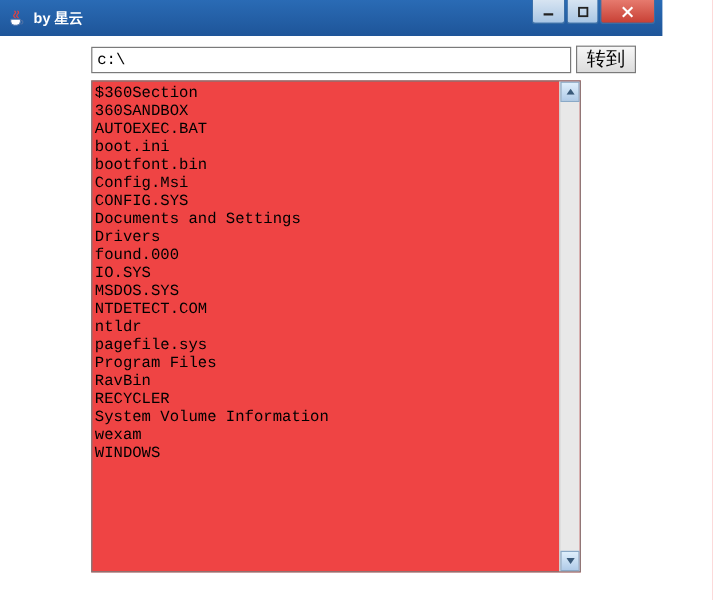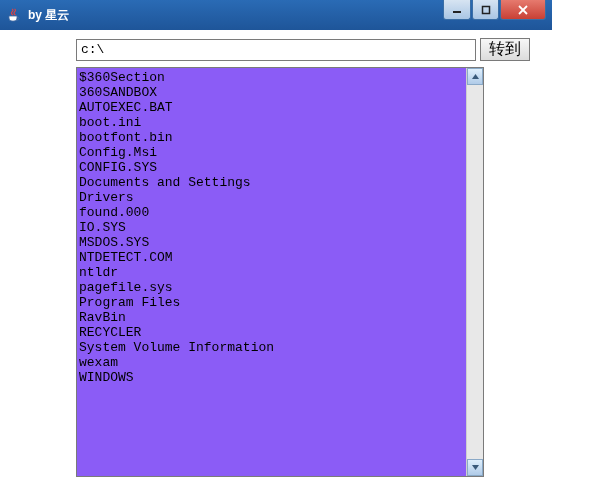--- a/index.html
+++ b/index.html
@@ -90,21 +90,21 @@
     background: linear-gradient(to bottom,#f7f7f7,#dcdcdc);
     font-size: 16px;
     font-family: "SimSun","Microsoft YaHei",sans-serif;
     cursor: pointer;
   }
   .list-wrap {
     position: relative;
     margin: 0 64px 0 72px;
     border: 1px solid #7a7a7a;
     height: 410px;
-    background: #8b5cf6;
+    background: #ef4444;
     display: flex;
   }
   .file-list {
     flex: 1;
     padding: 2px 2px;
     white-space: pre;
     font-family: "SimSun","Courier New",monospace;
     font-size: 13px;
     line-height: 15px;
     color: #000;

